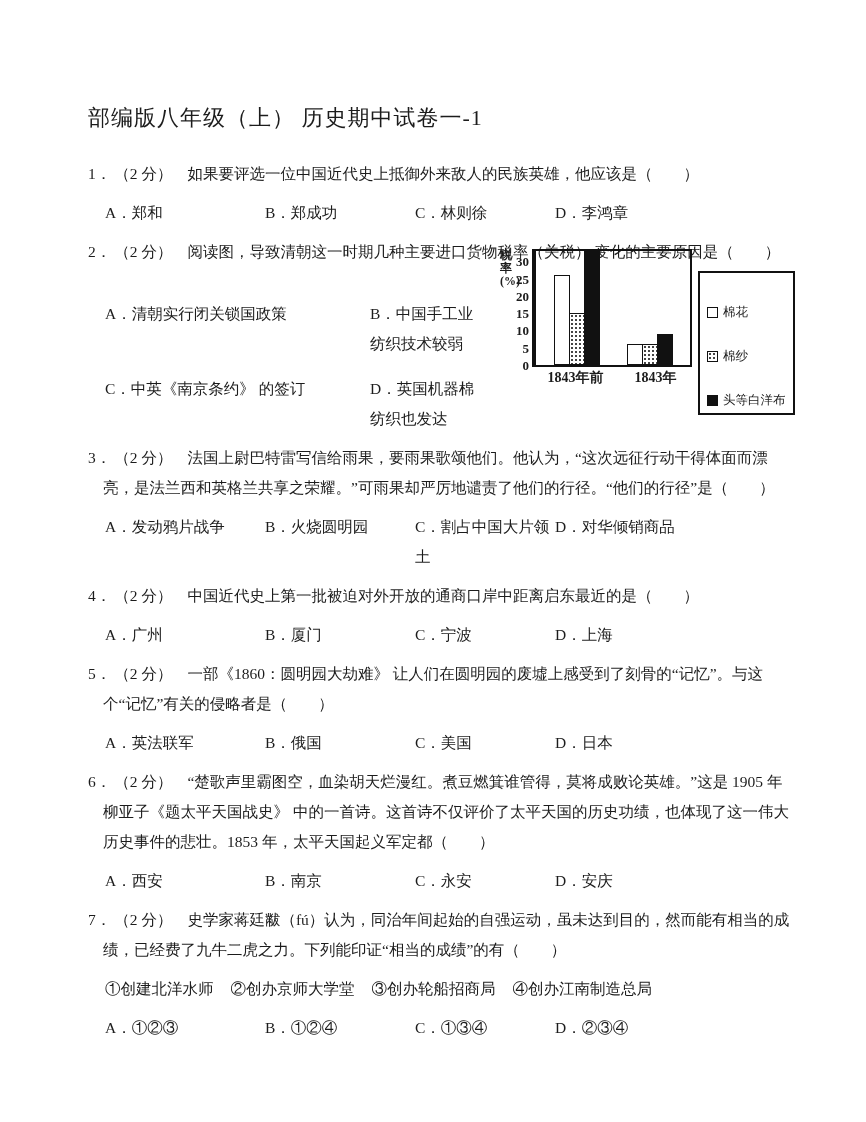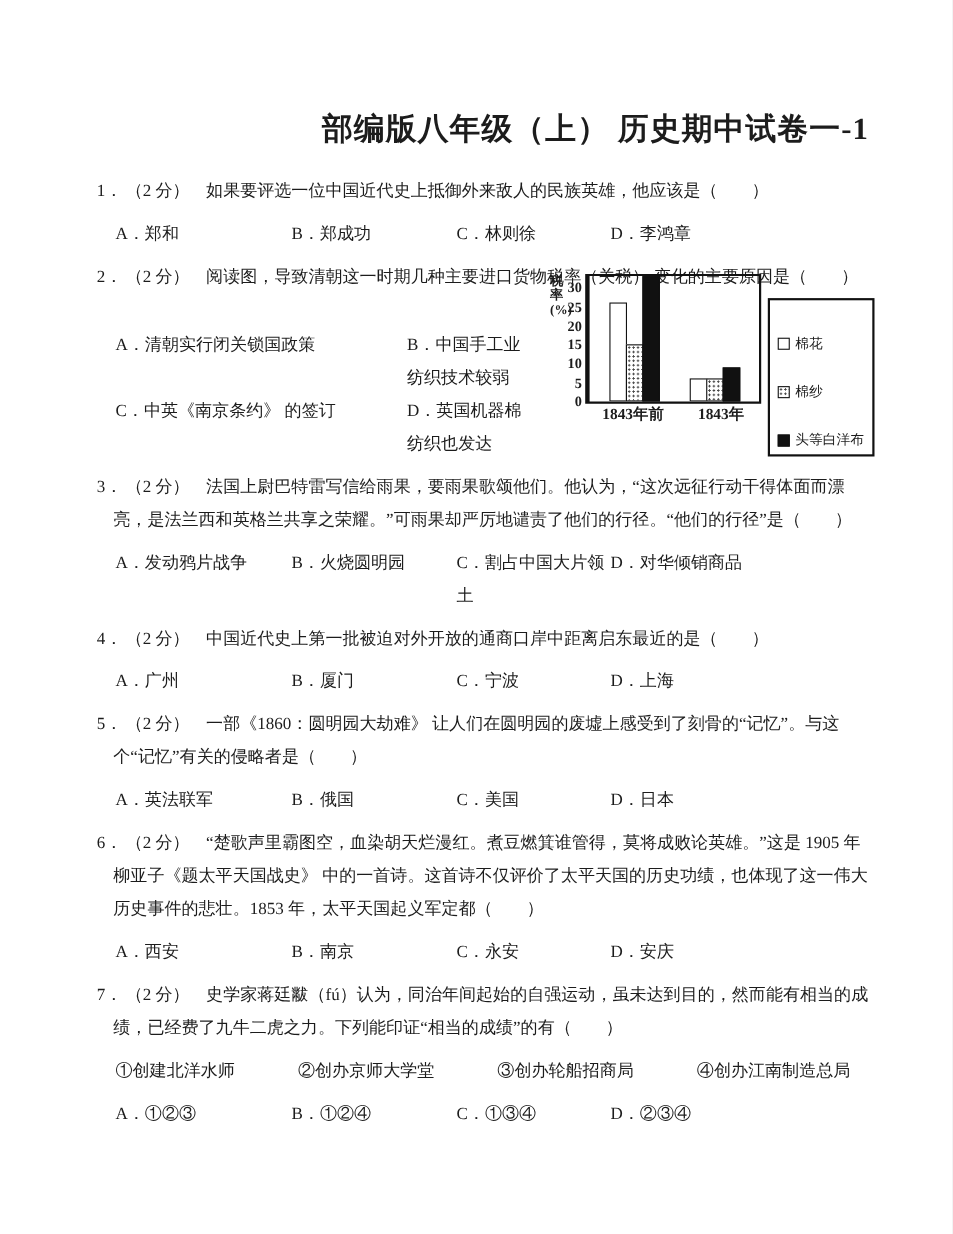--- a/index.html
+++ b/index.html
@@ -10,50 +10,51 @@
     background:#ffffff;
     box-sizing:border-box;
     padding:103px 76px 0 88px;
     font-family:"Liberation Serif","DejaVu Serif",serif;
     font-size:15.5px;line-height:30px;
     color:#1c1c1c;
     overflow:hidden;
   }
   .doc-title{
     margin:0 0 26px 0;
-    text-align:right;
-    font-size:28px;line-height:30px;
-    font-weight:bold;
+    text-align:left;
+    font-size:22px;line-height:30px;
+    font-weight:normal;
     letter-spacing:1px;
   }
   .section-heading{
     margin:0 0 22px 0;
     font-family:"Liberation Sans","DejaVu Sans",sans-serif;
     font-size:16px;line-height:24px;
     font-weight:bold;
   }
   .question{margin:0 0 9px 0;}
   .stem{margin:0;padding-left:15px;text-indent:-15px;}
   .q-num{margin-right:3px;}
   .q-score{margin-right:15px;}
   .options-4{display:flex;margin:9px 0 0 17px;justify-content:space-between;}
   .options-4 .opt{display:block;}
   .options-4 .opt:nth-child(1){width:160px;}
   .options-4 .opt:nth-child(2){width:150px;}
   .options-4 .opt:nth-child(3){width:140px;}
   .options-4 .opt:nth-child(4){flex:1;}
-  .items-row{display:flex;margin:9px 0 0 17px;justify-content:space-between;}
+  .items-row{display:flex;margin:9px 0 0 17px;}
   .items-row .item{margin-right:17px;}
 
   
   .q2-body{display:flex;align-items:flex-start;}
   .q2-options{
     flex:1;
     display:grid;
     grid-template-columns:265px 1fr;
+    row-gap:15px;
     align-content:start;
     margin:32px 0 0 17px;
   }
   
   .chart{width:302px;margin-top:-18px;flex:none;}
   .chart-main{display:flex;align-items:flex-start;}
   .chart-yaxis{
     position:relative;width:44px;height:114px;margin-top:2px;flex:none;
     font-size:13px;font-weight:bold;line-height:13px;
   }

